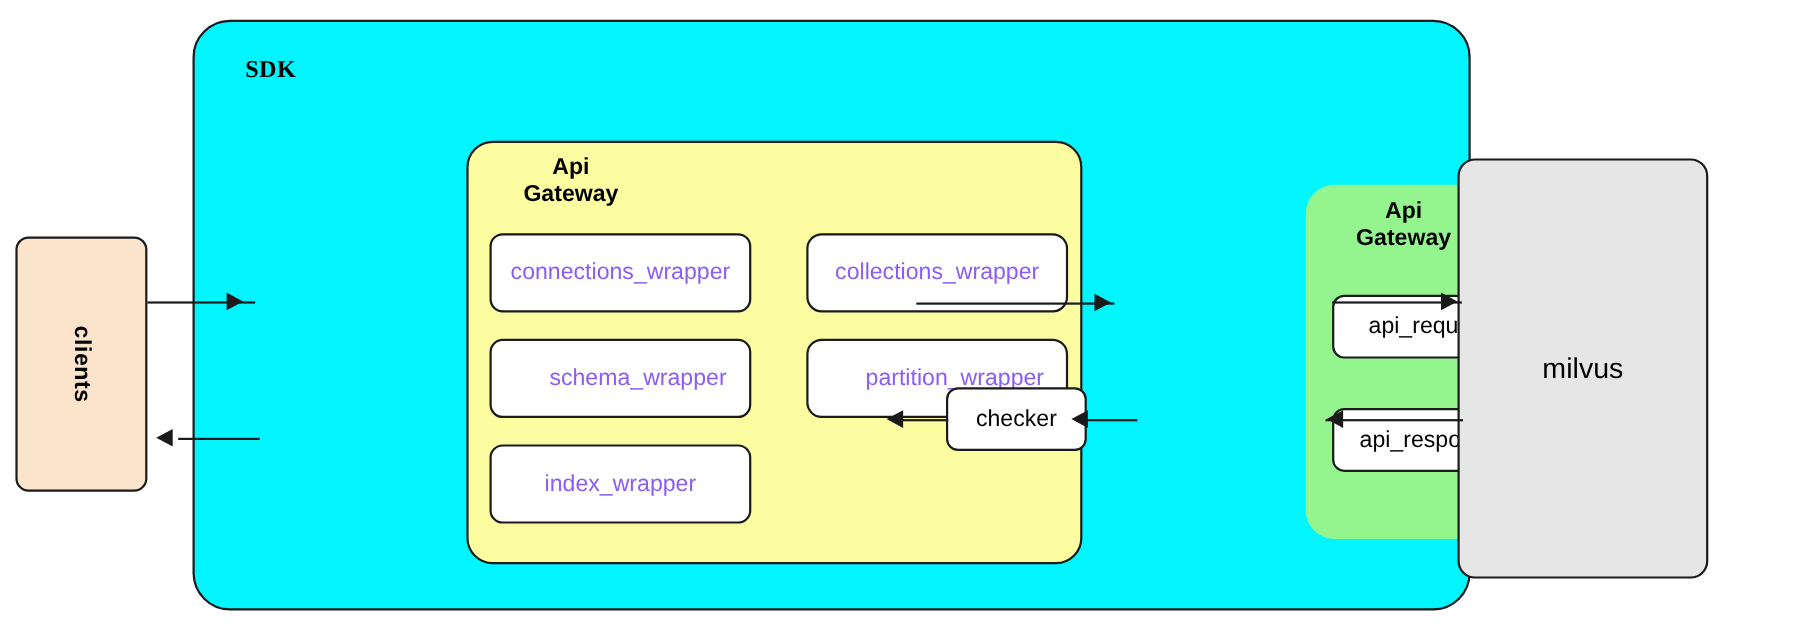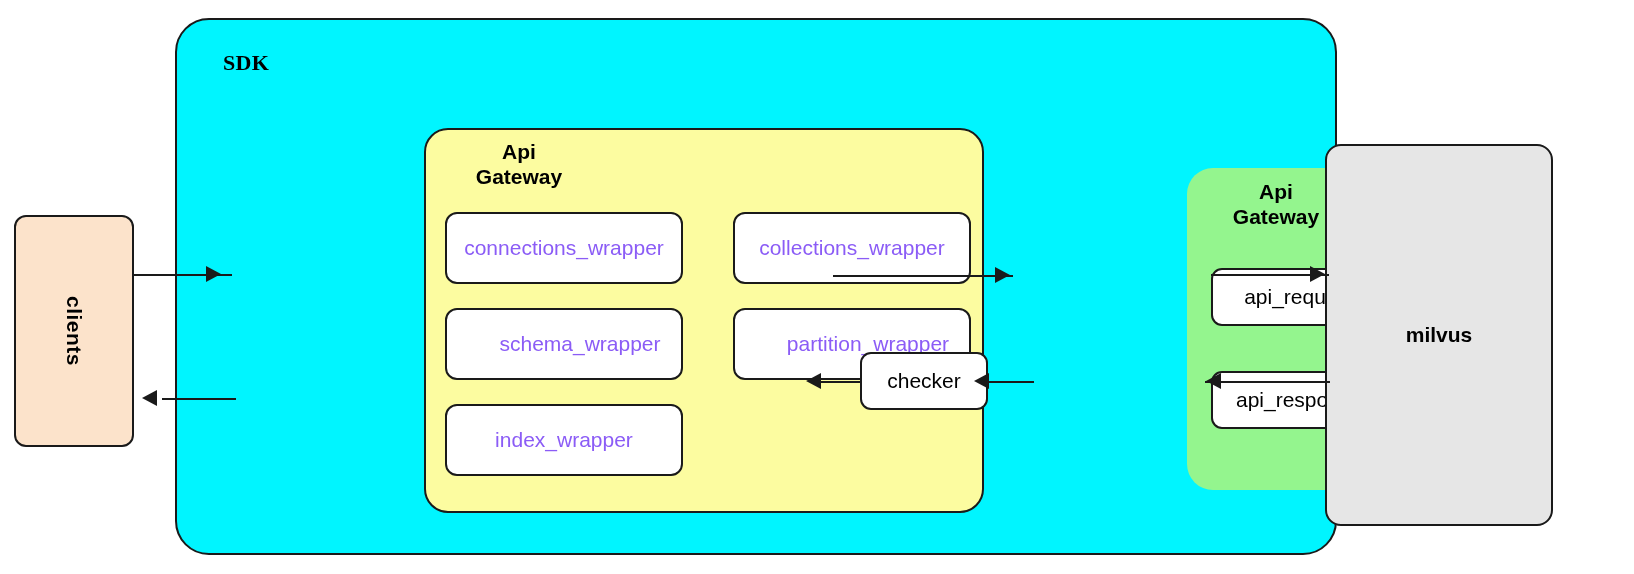--- a/index.html
+++ b/index.html
@@ -80,21 +80,21 @@
     background: #ffffff;
     border: 2px solid #1a1a1a;
     border-radius: 12px;
     display: flex;
     align-items: center;
     justify-content: center;
     font-size: 21px;
     color: #8b5cf6;
   }
   .wcol-left  { left: 19px; }
-  .wcol-right { left: 307px; }
+  .wcol-right { left: 307px; border-radius: 14px; }
   .wrow-1 { top: 82px; }
   .wrow-2 { top: 178px; padding-left: 32px; }
   .wrow-3 { top: 274px; }
 
   
   #api-gateway-container {
     left: 1010px;
     top: 148px;
     width: 228px;
     height: 322px;
@@ -164,22 +164,22 @@
   
   #milvus-box {
     left: 1325px;
     top: 144px;
     width: 228px;
     height: 382px;
     background: #e6e6e6;
     border-radius: 16px;
   }
   #milvus-label {
-    font-size: 21px;
-    font-weight: bold;
+    font-size: 26px;
+    font-weight: normal;
     color: #000;
   }
 
   
   .conn {
     position: absolute;
     height: 0;
     border-top: 2px solid #1a1a1a;
   }
   .arrowhead {

